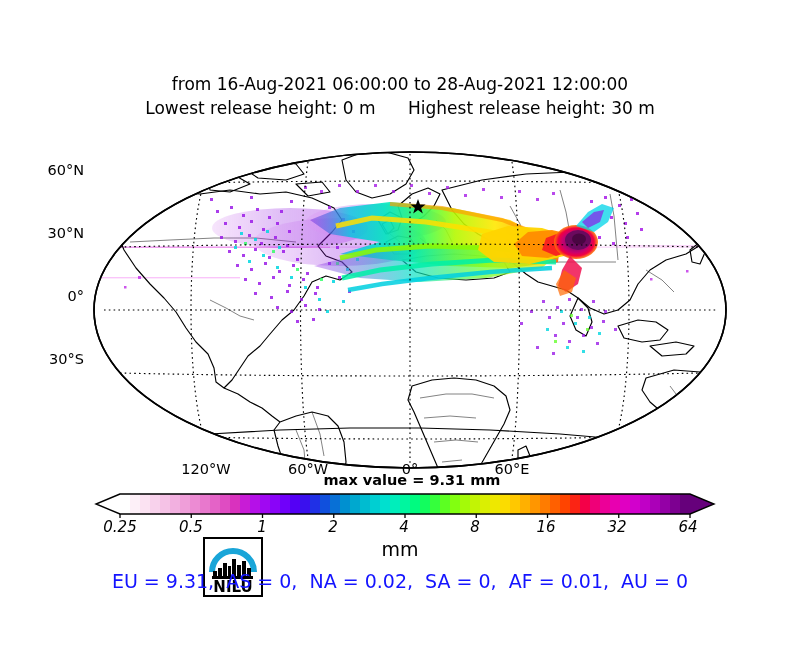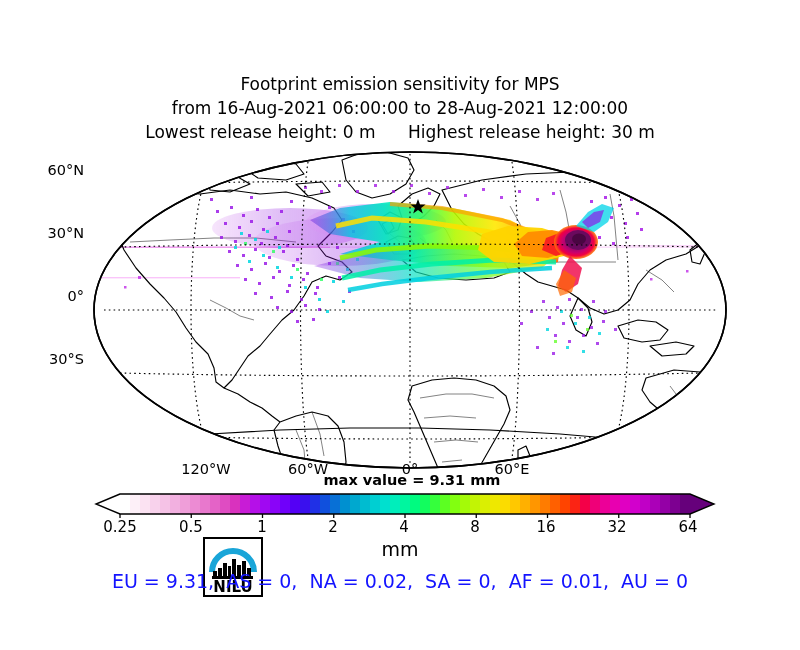--- a/index.html
+++ b/index.html
@@ -12,36 +12,35 @@
   .map-wrap{position:absolute;left:90px;top:150px;width:640px;height:320px;}
   .map-svg{position:absolute;left:0;top:0;}
 
   .lat-label{position:absolute;font-size:14.5px;color:#000;text-align:right;white-space:nowrap;}
   .lon-label{position:absolute;font-size:14.5px;color:#000;text-align:center;white-space:nowrap;}
 
   .maxval{position:absolute;left:12px;top:472px;width:800px;text-align:center;
           font-size:14.5px;font-weight:bold;color:#000;}
 
   .cbar-wrap{position:absolute;left:90px;top:490px;width:630px;height:28px;}
-  .cbar-ticklabels{position:absolute;left:0;top:518px;width:640px;height:22px;}
+  .cbar-ticklabels{position:absolute;left:0;top:518px;width:640px;height:22px;font-style:italic;}
   .cbar-tick{position:absolute;font-size:15px;color:#000;text-align:center;white-space:nowrap;}
   .cbar-unit{position:absolute;left:0;top:538px;width:800px;text-align:center;
              font-size:19px;color:#000;}
 
   .region-line{position:absolute;left:0;top:570px;width:800px;text-align:center;
                font-size:19px;color:#1414ff;white-space:pre;}
 
   .nilu-logo{position:absolute;left:113px;top:387px;width:60px;height:60px;
              background:#ffffff;border:2px solid #000;box-sizing:border-box;}
 </style>
 </head>
 <body>
 
 <div class="title-block">
-  <div class="title-line">Footprint emission sensitivity for MPS</div>
   <div class="title-line">from 16-Aug-2021 06:00:00 to 28-Aug-2021 12:00:00</div>
   <div class="title-line">Lowest release height: 0 m      Highest release height: 30 m</div>
 </div>
 
 <div class="map-wrap">
   <svg class="map-svg" width="640" height="320" viewBox="0 0 640 320">
     <defs>
       <clipPath id="globeClip">
         <ellipse cx="320" cy="160" rx="316" ry="158"></ellipse>
       </clipPath>

